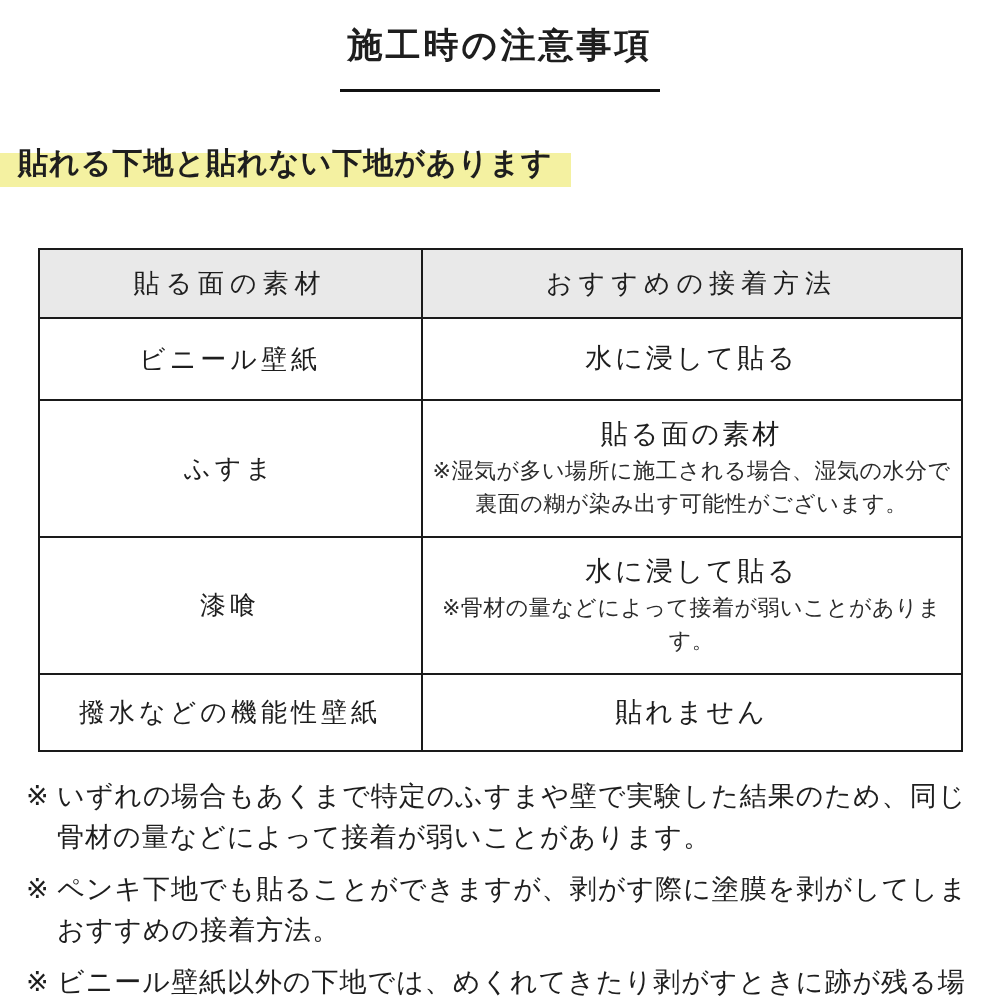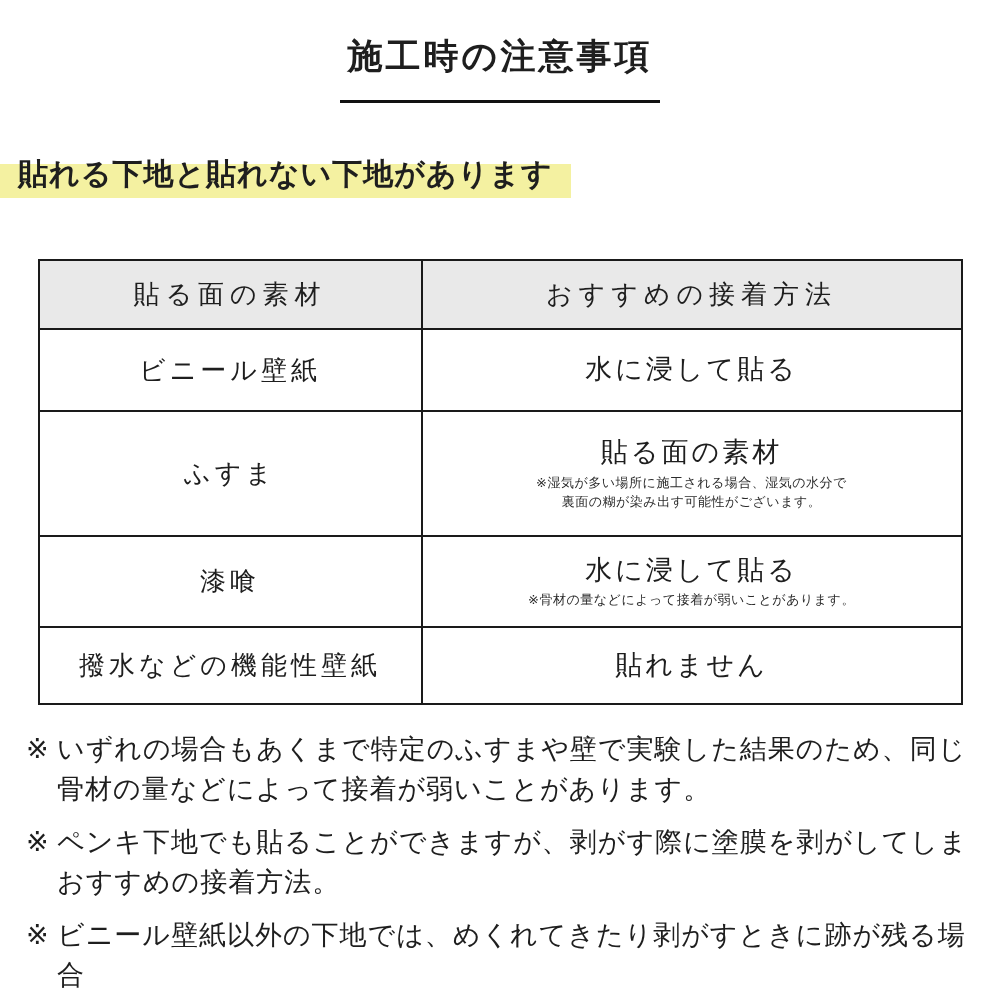--- a/index.html
+++ b/index.html
@@ -13,21 +13,21 @@
   body{
     width:1000px;height:1000px;
     background:#ffffff;
     color:var(--ink);
     font-family:"Liberation Sans","DejaVu Sans",sans-serif;
     padding-top:24px;
     overflow:hidden;
   }
   
   .title{
-    margin:12px;
+    margin:1px;
     text-align:center;
     font-size:35px;
     line-height:1.15;
     font-weight:700;
     letter-spacing:3px;
   }
   .title-underline{
     width:320px;height:3px;
     background:#111;
     margin:24px auto 0;
@@ -78,21 +78,21 @@
     font-weight:500;
     letter-spacing:4px;
   }
   .method{
     font-size:27px;
     font-weight:500;
     letter-spacing:3px;
     line-height:1.3;
   }
   .cell-note{
-    font-size:13px;
+    font-size:22px;
     font-weight:400;
     letter-spacing:0.5px;
     line-height:1.5;
     margin-top:2px;
     color:#2b2b2b;
     white-space:pre-line;
   }
   .cell-note:empty{display:none;}
   
   .footnotes{

